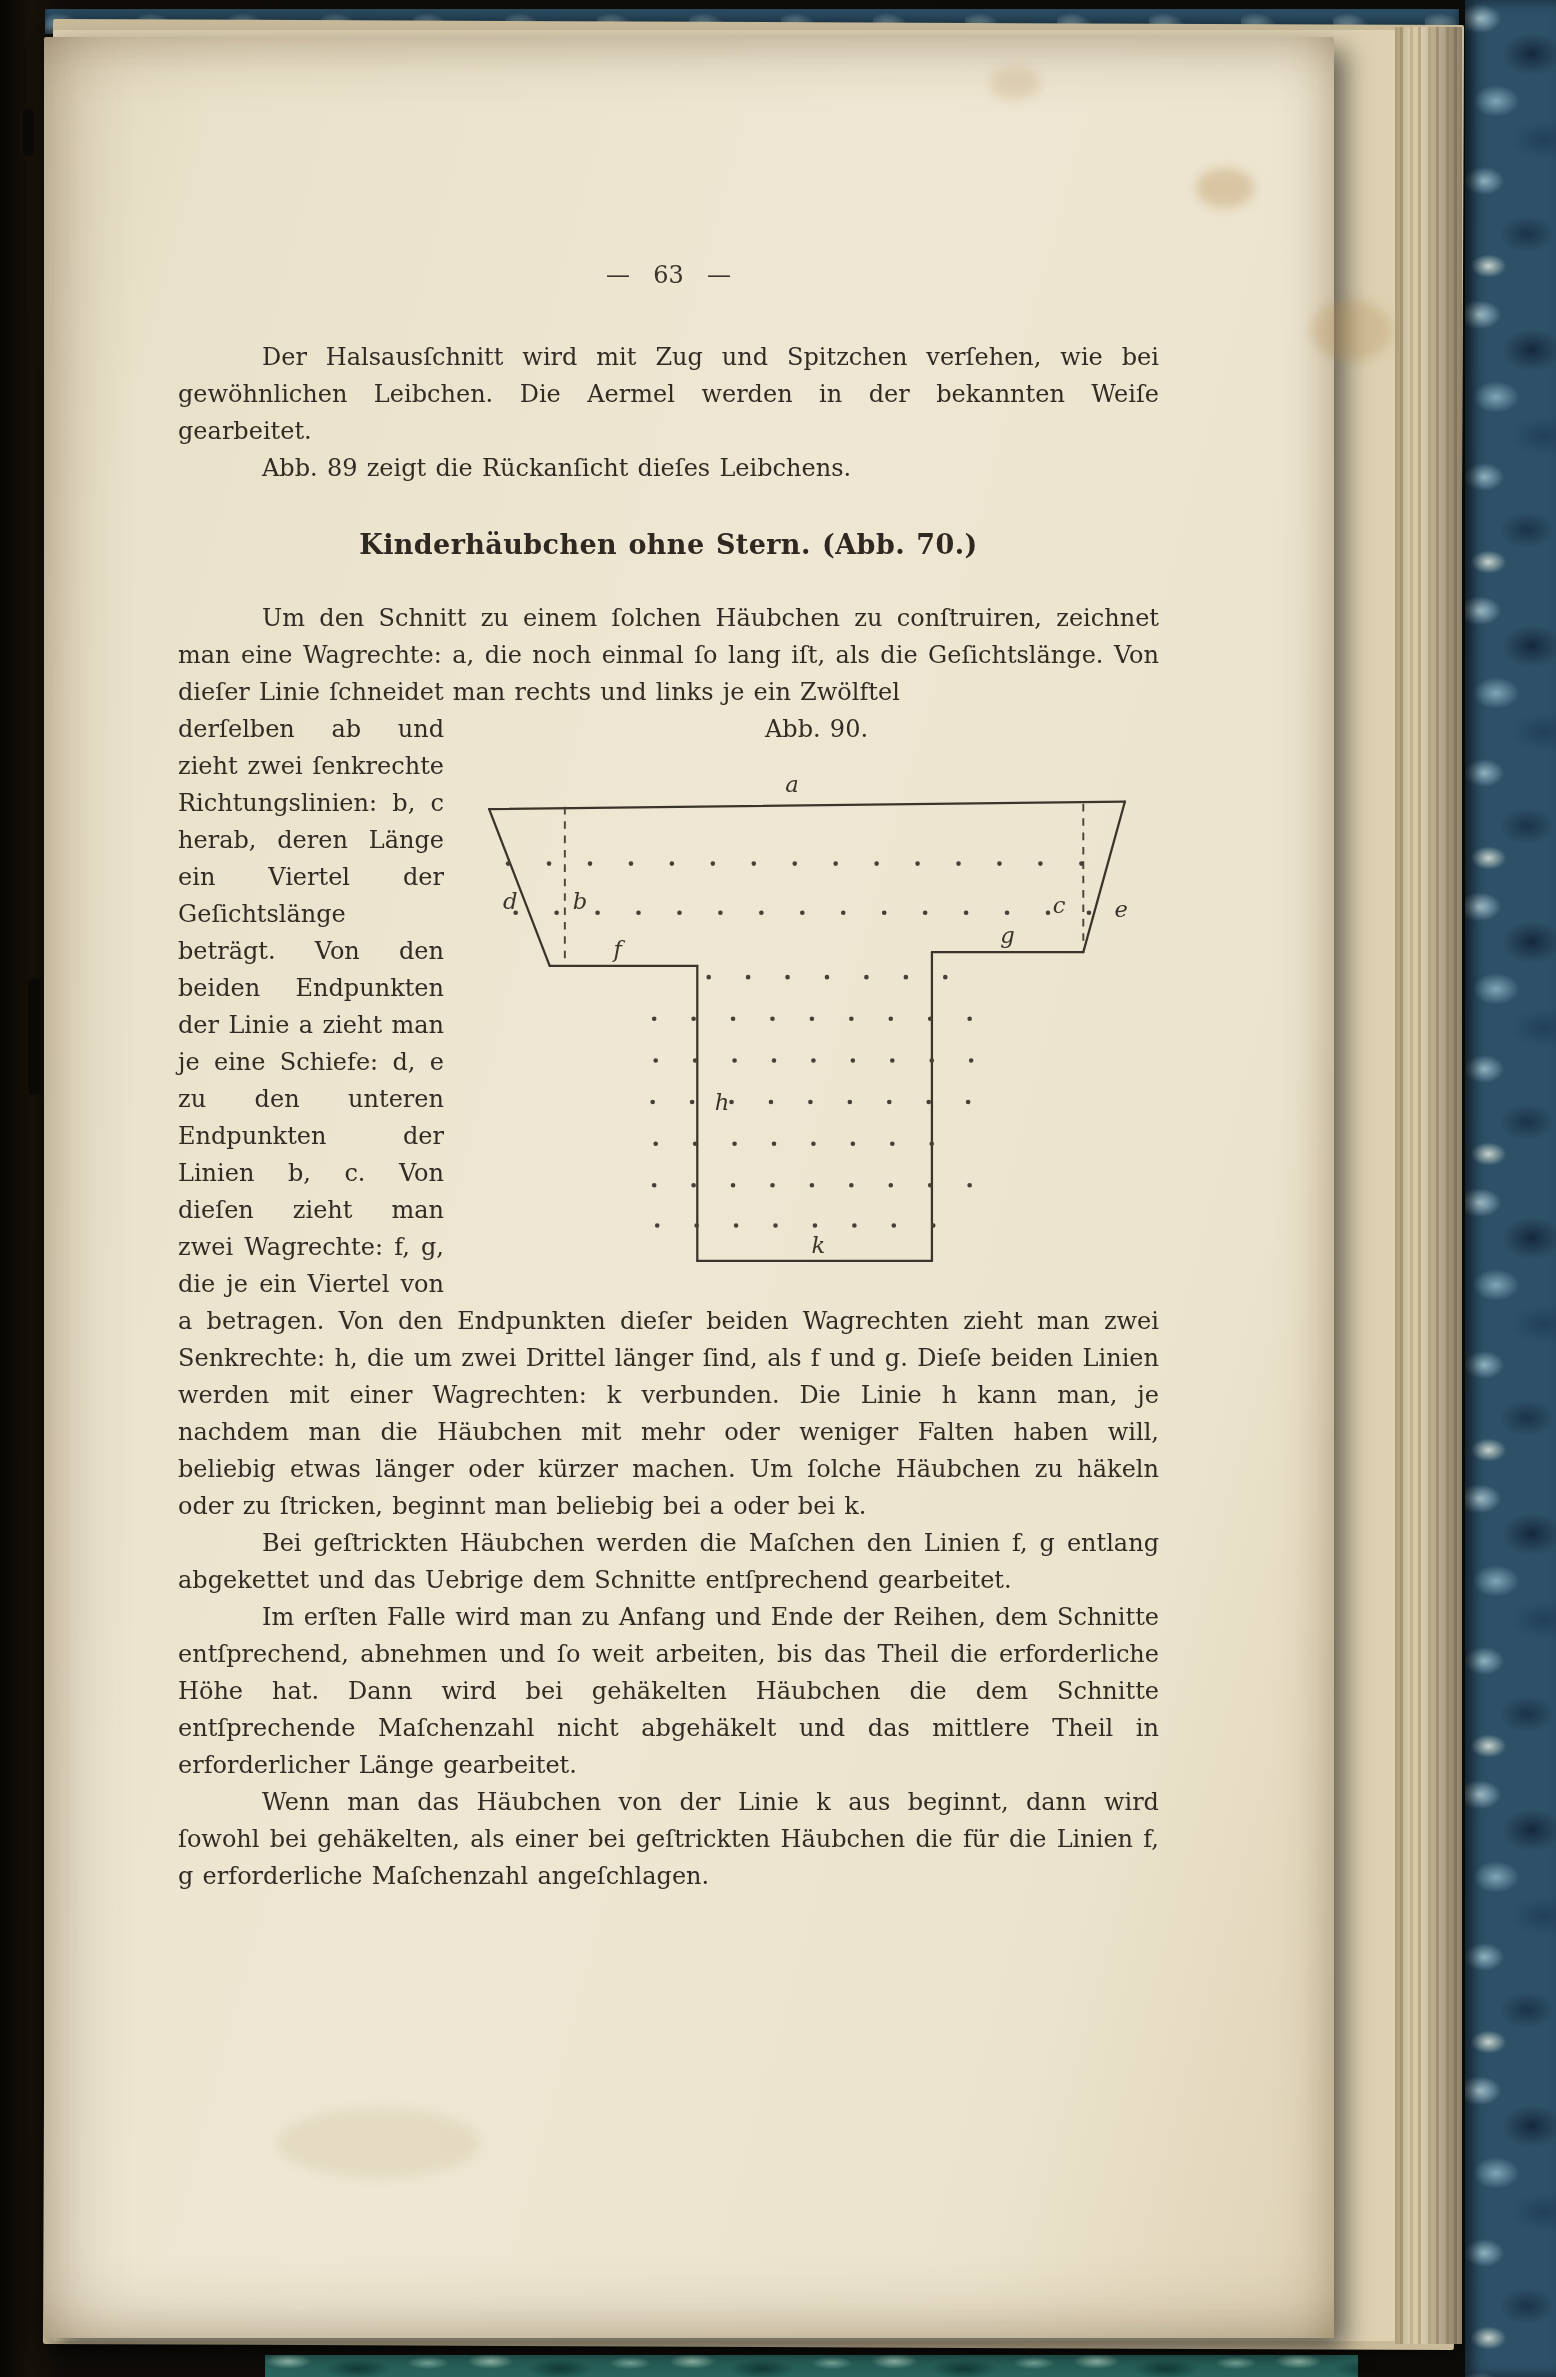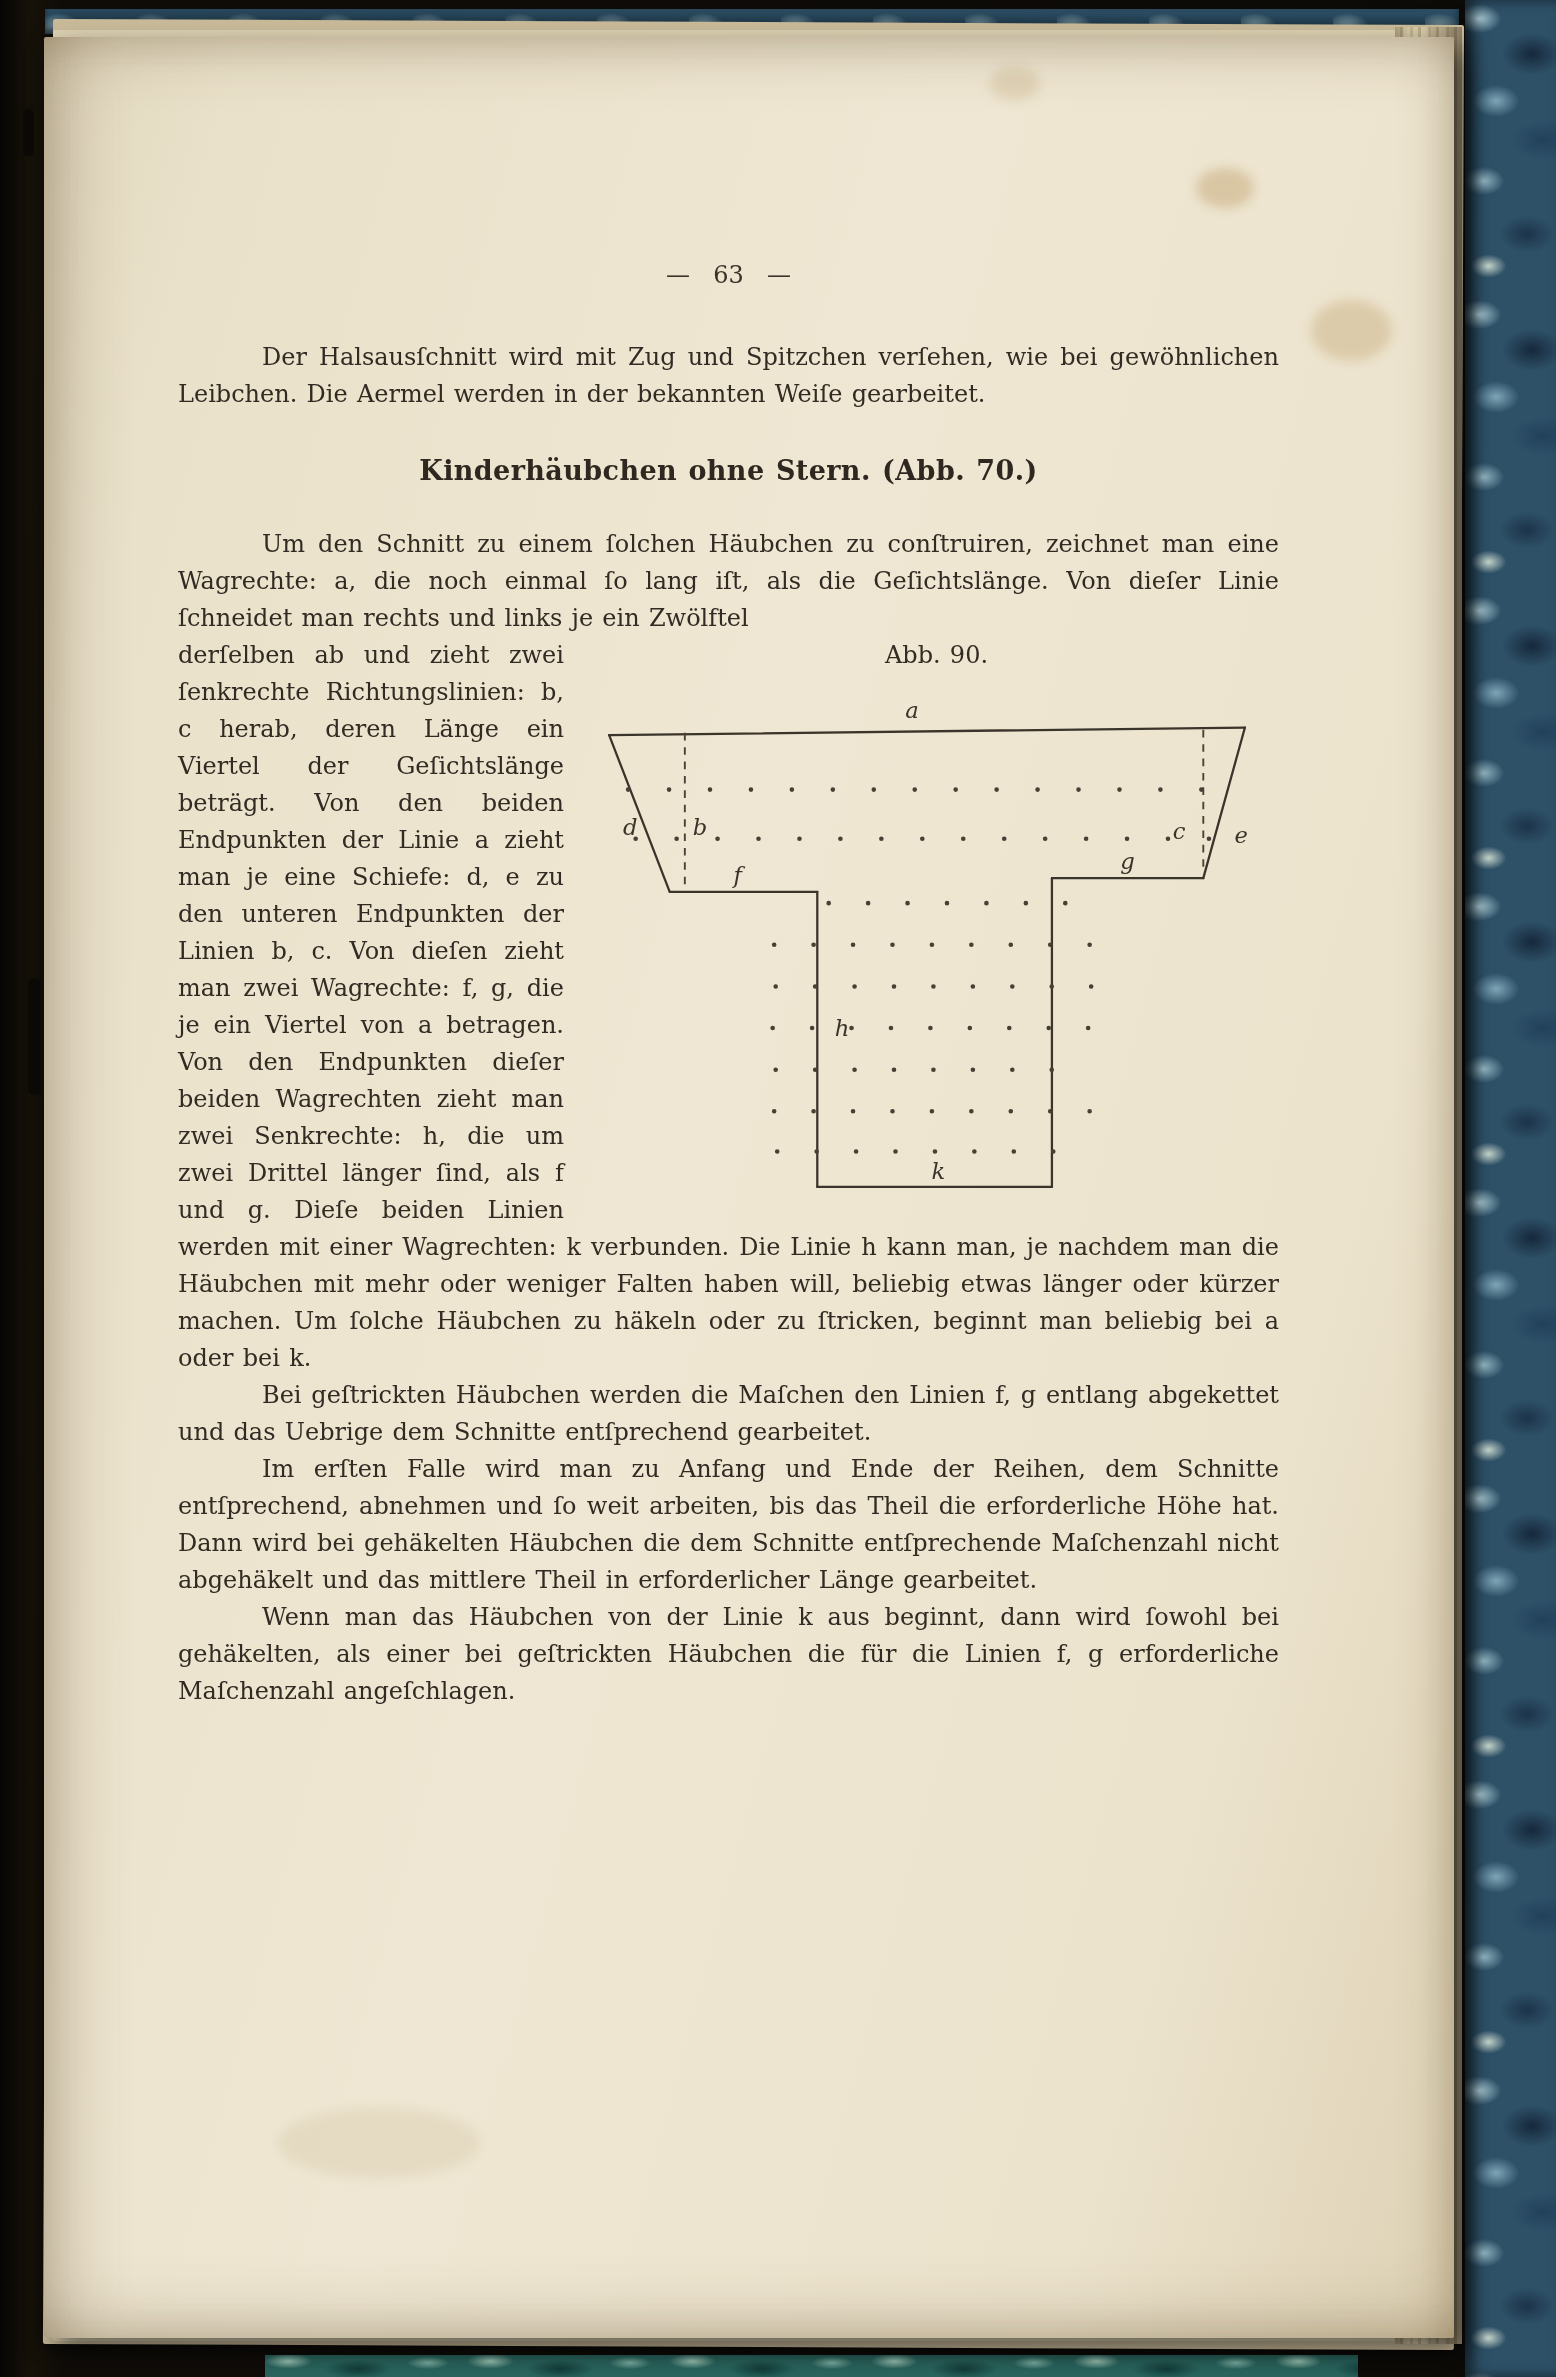--- a/index.html
+++ b/index.html
@@ -41,21 +41,21 @@
   .page-under{position:absolute;border-radius:2.3px;}
   .u1{left:48px;top:22px;width:1411px;height:2325px;background:#c9bb9a;transform:rotate(.25deg);
       box-shadow:0 0 19.5px rgba(0,0,0,.6);}
   .u2{left:53px;top:30px;width:1397px;height:2311px;background:#ddd1b2;}
   .edge-strips{position:absolute;right:95px;top:26.5px;bottom:33px;width:67px;
     background:
       linear-gradient(90deg, rgba(90,70,40,.35) 0%, rgba(90,70,40,0) 30%, rgba(40,25,10,.45) 100%),
       repeating-linear-gradient(90deg,#d8cba8 0 5.4px,#bfb18c 5.4px 7.8px,#e3d8ba 7.8px 15px,#c9ba95 15px 18px);}
 
   
-  .page{position:absolute;left:44px;top:37px;width:1410px;height:2301px;box-sizing:border-box;
+  .page{position:absolute;left:44px;top:37px;width:1290px;height:2301px;box-sizing:border-box;
     padding:220px 175px 12px 134px;border-radius:2.3px;
     background:linear-gradient(105deg,#e0d6bd 0%,#eae1ca 10%,#efe7d3 45%,#ece3cd 80%,#ded2b5 100%);
     box-shadow:inset 54px 0 70px -39px rgba(80,55,25,.30),
                inset -31px 0 54px -31px rgba(90,65,30,.35),
                inset 0 47px 62px -39px rgba(90,65,30,.28),
                inset 0 -47px 70px -39px rgba(90,65,30,.30),
                11px 12.5px 26.5px rgba(0,0,0,.55);
     color:#322b23;font-size:24px;line-height:37px;text-align:justify;word-spacing:1.6px;}
 
   .pageno{text-align:center;word-spacing:15.6px;margin:0 0 45px 0;color:#3a332a;}
@@ -101,20 +101,21 @@
   <div class="page">
 
     <div class="stain s1"></div>
     <div class="stain s2"></div>
     <div class="stain s3"></div>
     <div class="stain s4"></div>
 
     <div class="pageno">— 63 —</div>
 
     <p class="ind">Der Halsausſchnitt wird mit Zug und Spitzchen verſehen, wie bei gewöhnlichen Leibchen. Die Aermel werden in der bekannten Weiſe gearbeitet.</p>
+    <p class="ind">Abb. 89 zeigt die Rückanſicht dieſes Leibchens.</p>
 
     <h2 class="sect">Kinderhäubchen ohne Stern. (Abb. 70.)</h2>
 
     <p class="ind">Um den Schnitt zu einem ſolchen Häubchen zu conſtruiren, zeichnet man eine Wagrechte: a, die noch einmal ſo lang iſt, als die Geſichtslänge. Von dieſer Linie ſchneidet man rechts und links je ein Zwölftel</p>
 
     <div class="figwrap">
       <figure class="figure">
         <figcaption>Abb. 90.</figcaption>
         <svg viewBox="0 0 905 690" xmlns="http://www.w3.org/2000/svg" style="font-size:31px">
           <g stroke="#3b342a" stroke-width="3" fill="none" stroke-linecap="round">

